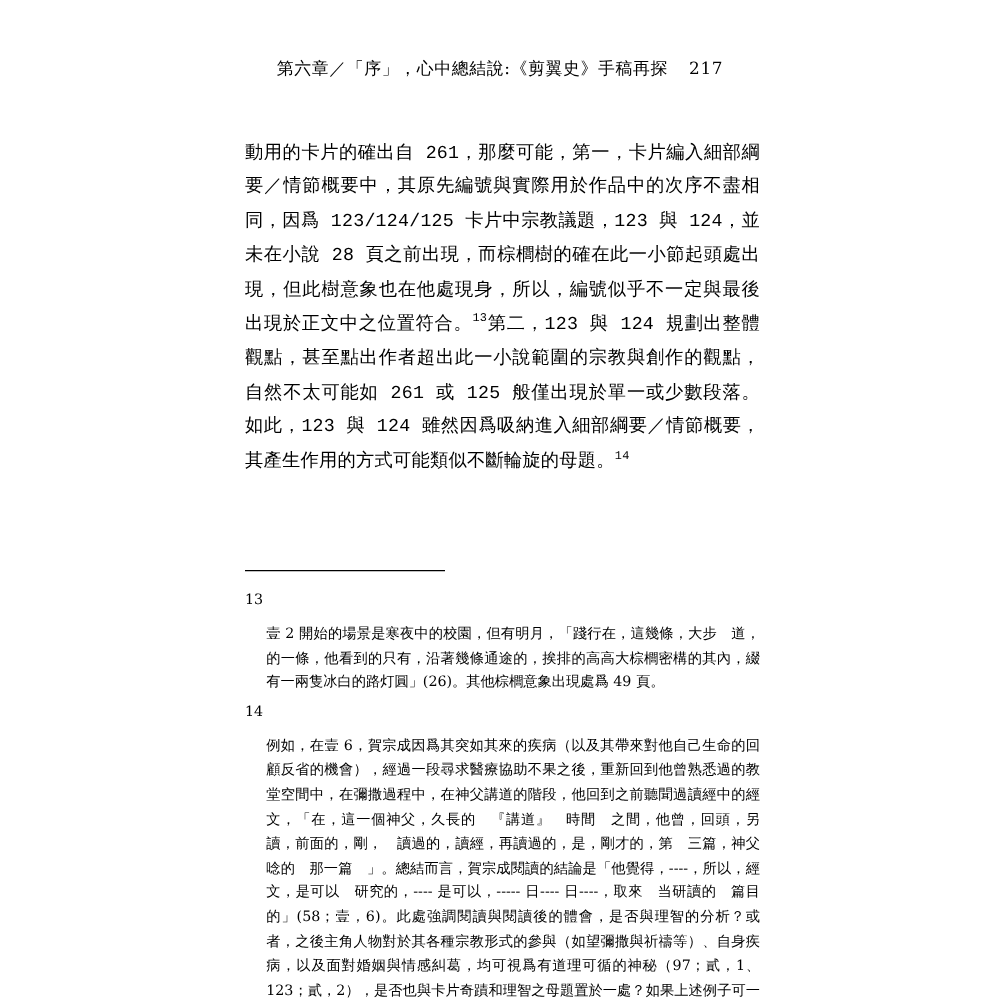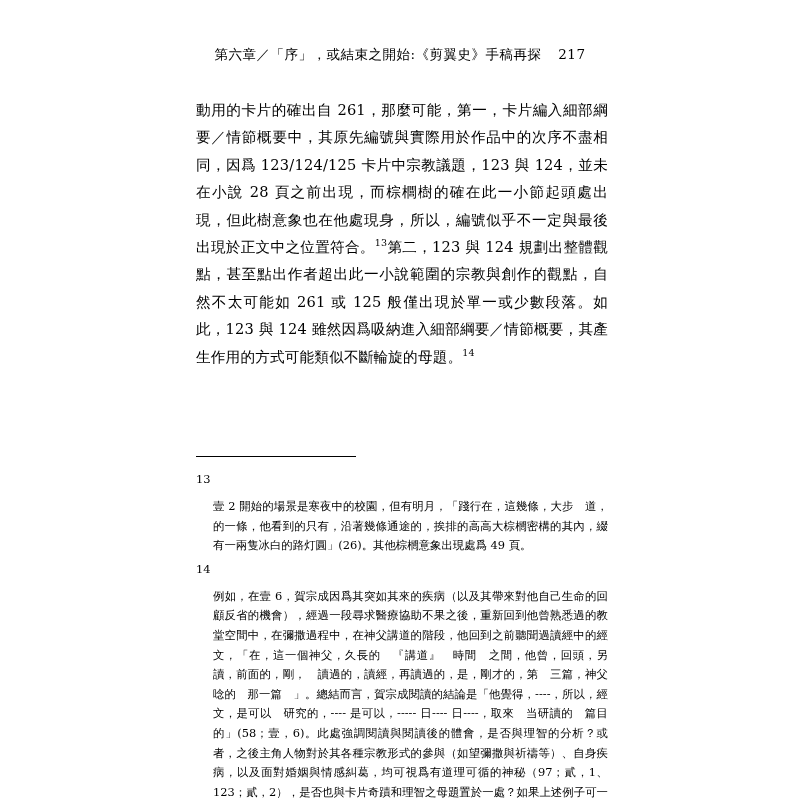--- a/index.html
+++ b/index.html
@@ -33,23 +33,24 @@
   }
   .header .hdr-title {
     display: inline;
   }
   .header .hdr-page {
     display: inline;
     margin-left: 12px;
   }
   .body-area {
     position: absolute;
-    top: 96px;
+    top: 110px;
     left: 196px;
     width: 412px;
+    font-family: Liberation Mono, monospace;
   }
   .para {
     font-size: 14.6px;
     line-height: 27.4px;
     text-align: justify;
     text-justify: inter-character;
     margin: 0;
     letter-spacing: 0.2px;
   }
   .para.indent {
@@ -96,21 +97,21 @@
     text-justify: inter-character;
     margin-top: 27px;
   }
 </style>
 </head>
 <body>
 
 <div class="page">
 
   <div class="header">
-    <span class="hdr-title">第六章／「序」，或結束之開始:《剪翼史》手稿再探</span>
+    <span class="hdr-title">第六章／「序」，心中總結說:《剪翼史》手稿再探</span>
     <span class="hdr-page">217</span>
   </div>
 
   <div class="body-area">
     <p class="para"><span>動用的卡片的確出自 261，那麼可能，第一，卡片編入細部綱要／情節概要中，其原先編號與實際用於作品中的次序不盡相同，因爲 123/124/125 卡片中宗教議題，123 與 124，並未在小說 28 頁之前出現，而棕櫚樹的確在此一小節起頭處出現，但此樹意象也在他處現身，所以，編號似乎不一定與最後出現於正文中之位置符合。</span><sup>13</sup><span>第二，123 與 124 規劃出整體觀點，甚至點出作者超出此一小說範圍的宗教與創作的觀點，自然不太可能如 261 或 125 般僅出現於單一或少數段落。如此，123 與 124 雖然因爲吸納進入細部綱要／情節概要，其產生作用的方式可能類似不斷輪旋的母題。</span><sup>14</sup></p>
   </div>
 
   <div class="rule"></div>
 
   <div class="notes">

